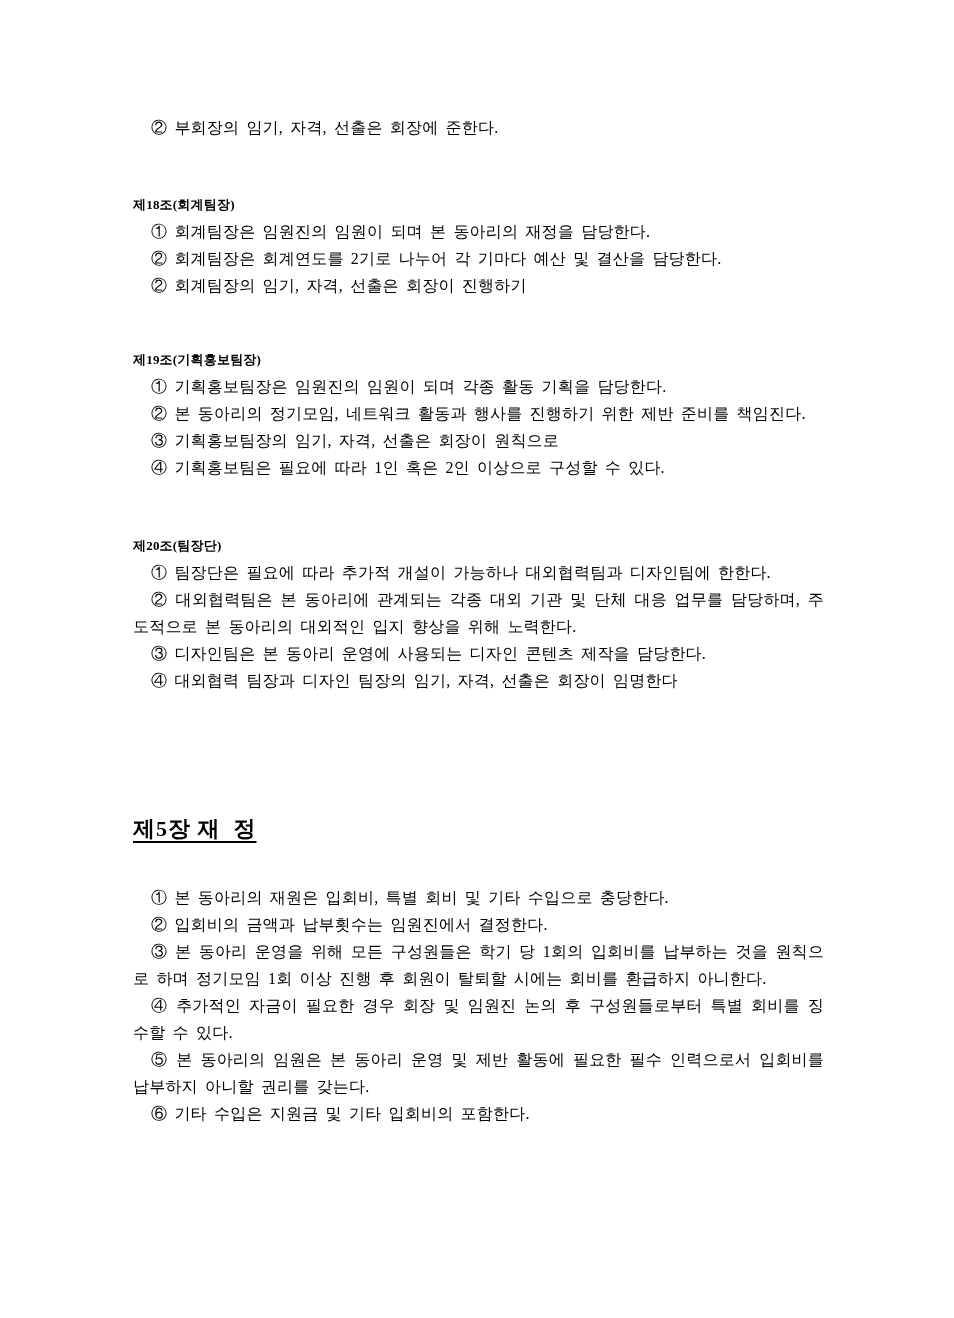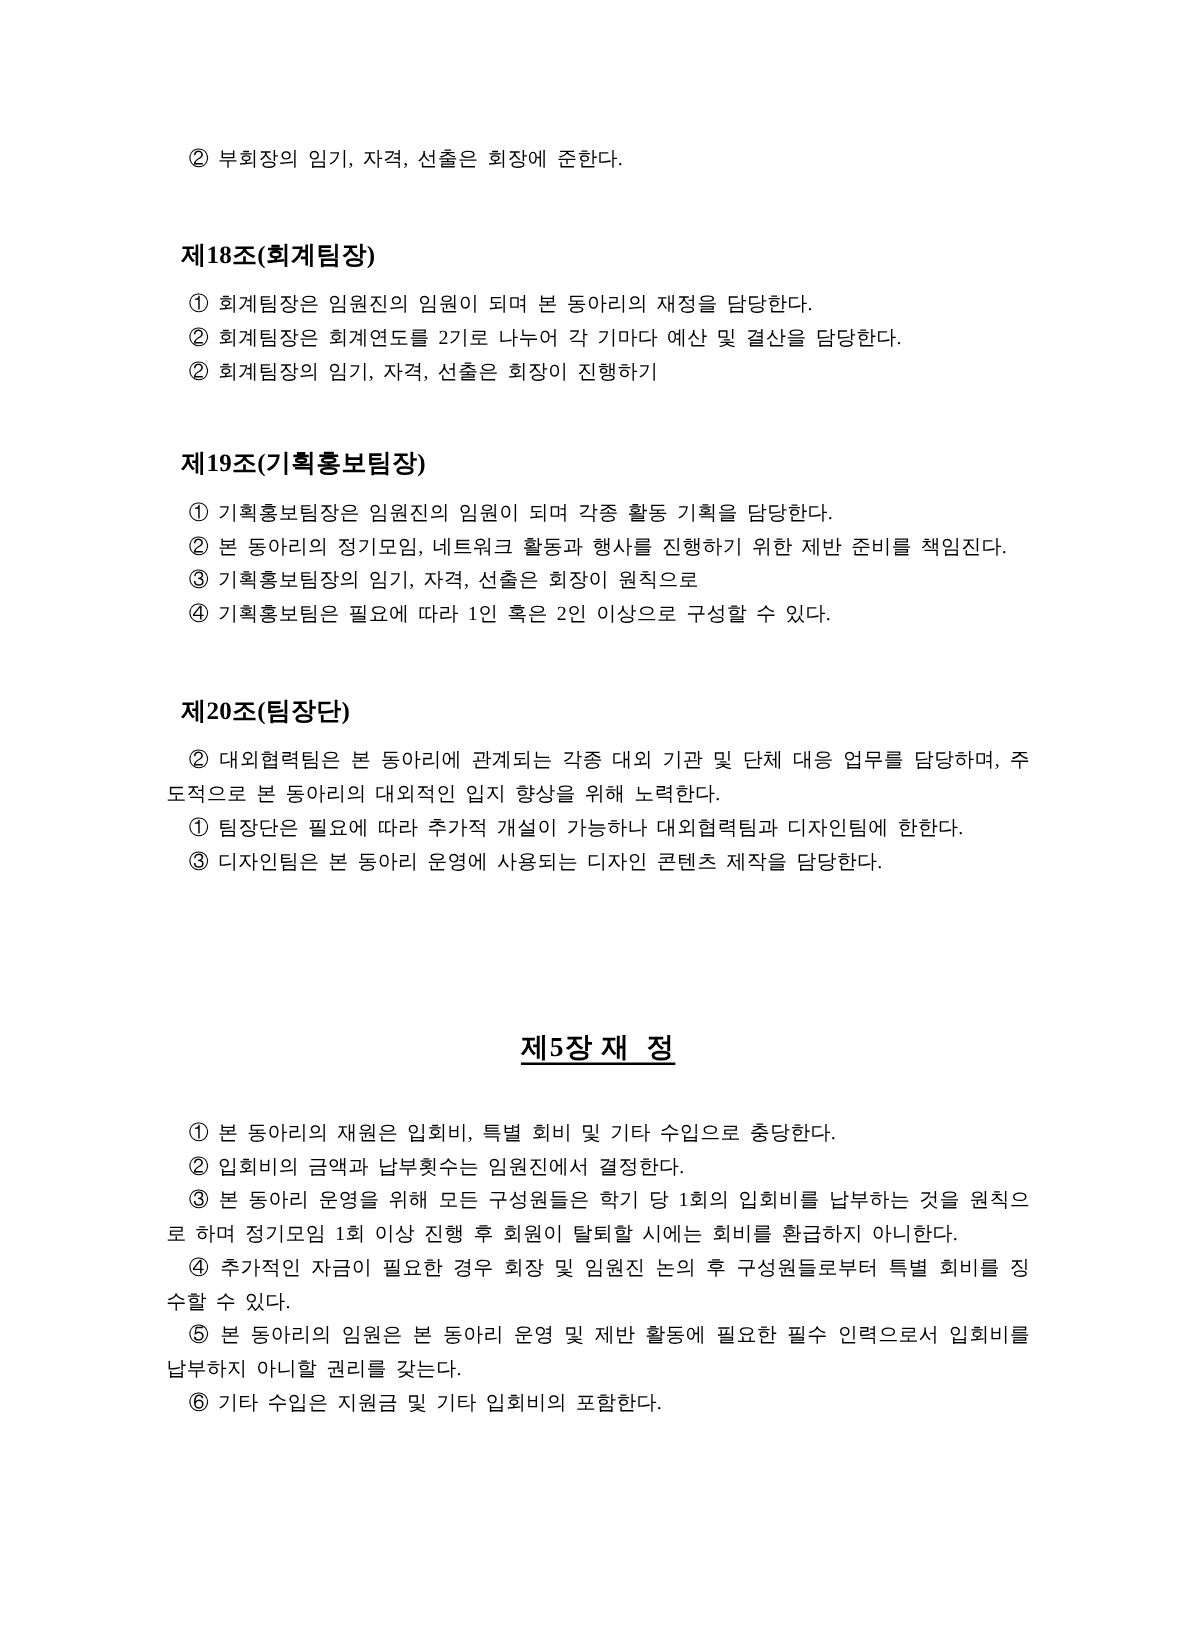--- a/index.html
+++ b/index.html
@@ -24,33 +24,33 @@
     overflow: hidden;
   }
   .clause {
     margin: 0;
     text-indent: 18px;
     text-align: justify;
     word-spacing: 3px;
     letter-spacing: 0.2px;
   }
   .article-title {
-    margin: 12px;
-    font-size: 20px;
+    margin: 0;
+    font-size: 13px;
     font-weight: bold;
     line-height: 27px;
     letter-spacing: 0.2px;
   }
   .article-18 { margin-top: 50px; }
   .article-19 { margin-top: 47px; }
   .article-20 { margin-top: 51px; }
   .article-21 { margin-top: 38px; }
   .chapter-title {
     margin: 118px 0 0 0;
-    text-align: center;
+    text-align: left;
     font-size: 22px;
     font-weight: bold;
     line-height: 34px;
     text-decoration: underline;
     text-underline-offset: 5px;
     white-space: pre;
     letter-spacing: 1px;
   }
 </style>
 </head>
@@ -70,23 +70,24 @@
   <section class="article-19">
     <h2 class="article-title">제19조(기획홍보팀장)</h2>
     <p class="clause">① 기획홍보팀장은 임원진의 임원이 되며 각종 활동 기획을 담당한다.</p>
     <p class="clause">② 본 동아리의 정기모임, 네트워크 활동과 행사를 진행하기 위한 제반 준비를 책임진다.</p>
     <p class="clause">③ 기획홍보팀장의 임기, 자격, 선출은 회장이 원칙으로</p>
     <p class="clause">④ 기획홍보팀은 필요에 따라 1인 혹은 2인 이상으로 구성할 수 있다.</p>
   </section>
 
   <section class="article-20">
     <h2 class="article-title">제20조(팀장단)</h2>
+    <p class="clause">① 팀장단은 필요에 따라 추가적 개설이 가능하나 대외협력팀과 디자인팀에 한한다.</p>
     <p class="clause">② 대외협력팀은 본 동아리에 관계되는 각종 대외 기관 및 단체 대응 업무를 담당하며, 주도적으로 본 동아리의 대외적인 입지 향상을 위해 노력한다.</p>
-    <p class="clause">① 팀장단은 필요에 따라 추가적 개설이 가능하나 대외협력팀과 디자인팀에 한한다.</p>
     <p class="clause">③ 디자인팀은 본 동아리 운영에 사용되는 디자인 콘텐츠 제작을 담당한다.</p>
+    <p class="clause">④ 대외협력 팀장과 디자인 팀장의 임기, 자격, 선출은 회장이 임명한다</p>
   </section>
 
   <h1 class="chapter-title">제5장 재  정</h1>
 
   <section class="article-21">
     <p class="clause">① 본 동아리의 재원은 입회비, 특별 회비 및 기타 수입으로 충당한다.</p>
     <p class="clause">② 입회비의 금액과 납부횟수는 임원진에서 결정한다.</p>
     <p class="clause">③ 본 동아리 운영을 위해 모든 구성원들은 학기 당 1회의 입회비를 납부하는 것을 원칙으로 하며 정기모임 1회 이상 진행 후 회원이 탈퇴할 시에는 회비를 환급하지 아니한다.</p>
     <p class="clause">④ 추가적인 자금이 필요한 경우 회장 및 임원진 논의 후 구성원들로부터 특별 회비를 징수할 수 있다.</p>
     <p class="clause">⑤ 본 동아리의 임원은 본 동아리 운영 및 제반 활동에 필요한 필수 인력으로서 입회비를 납부하지 아니할 권리를 갖는다.</p>

